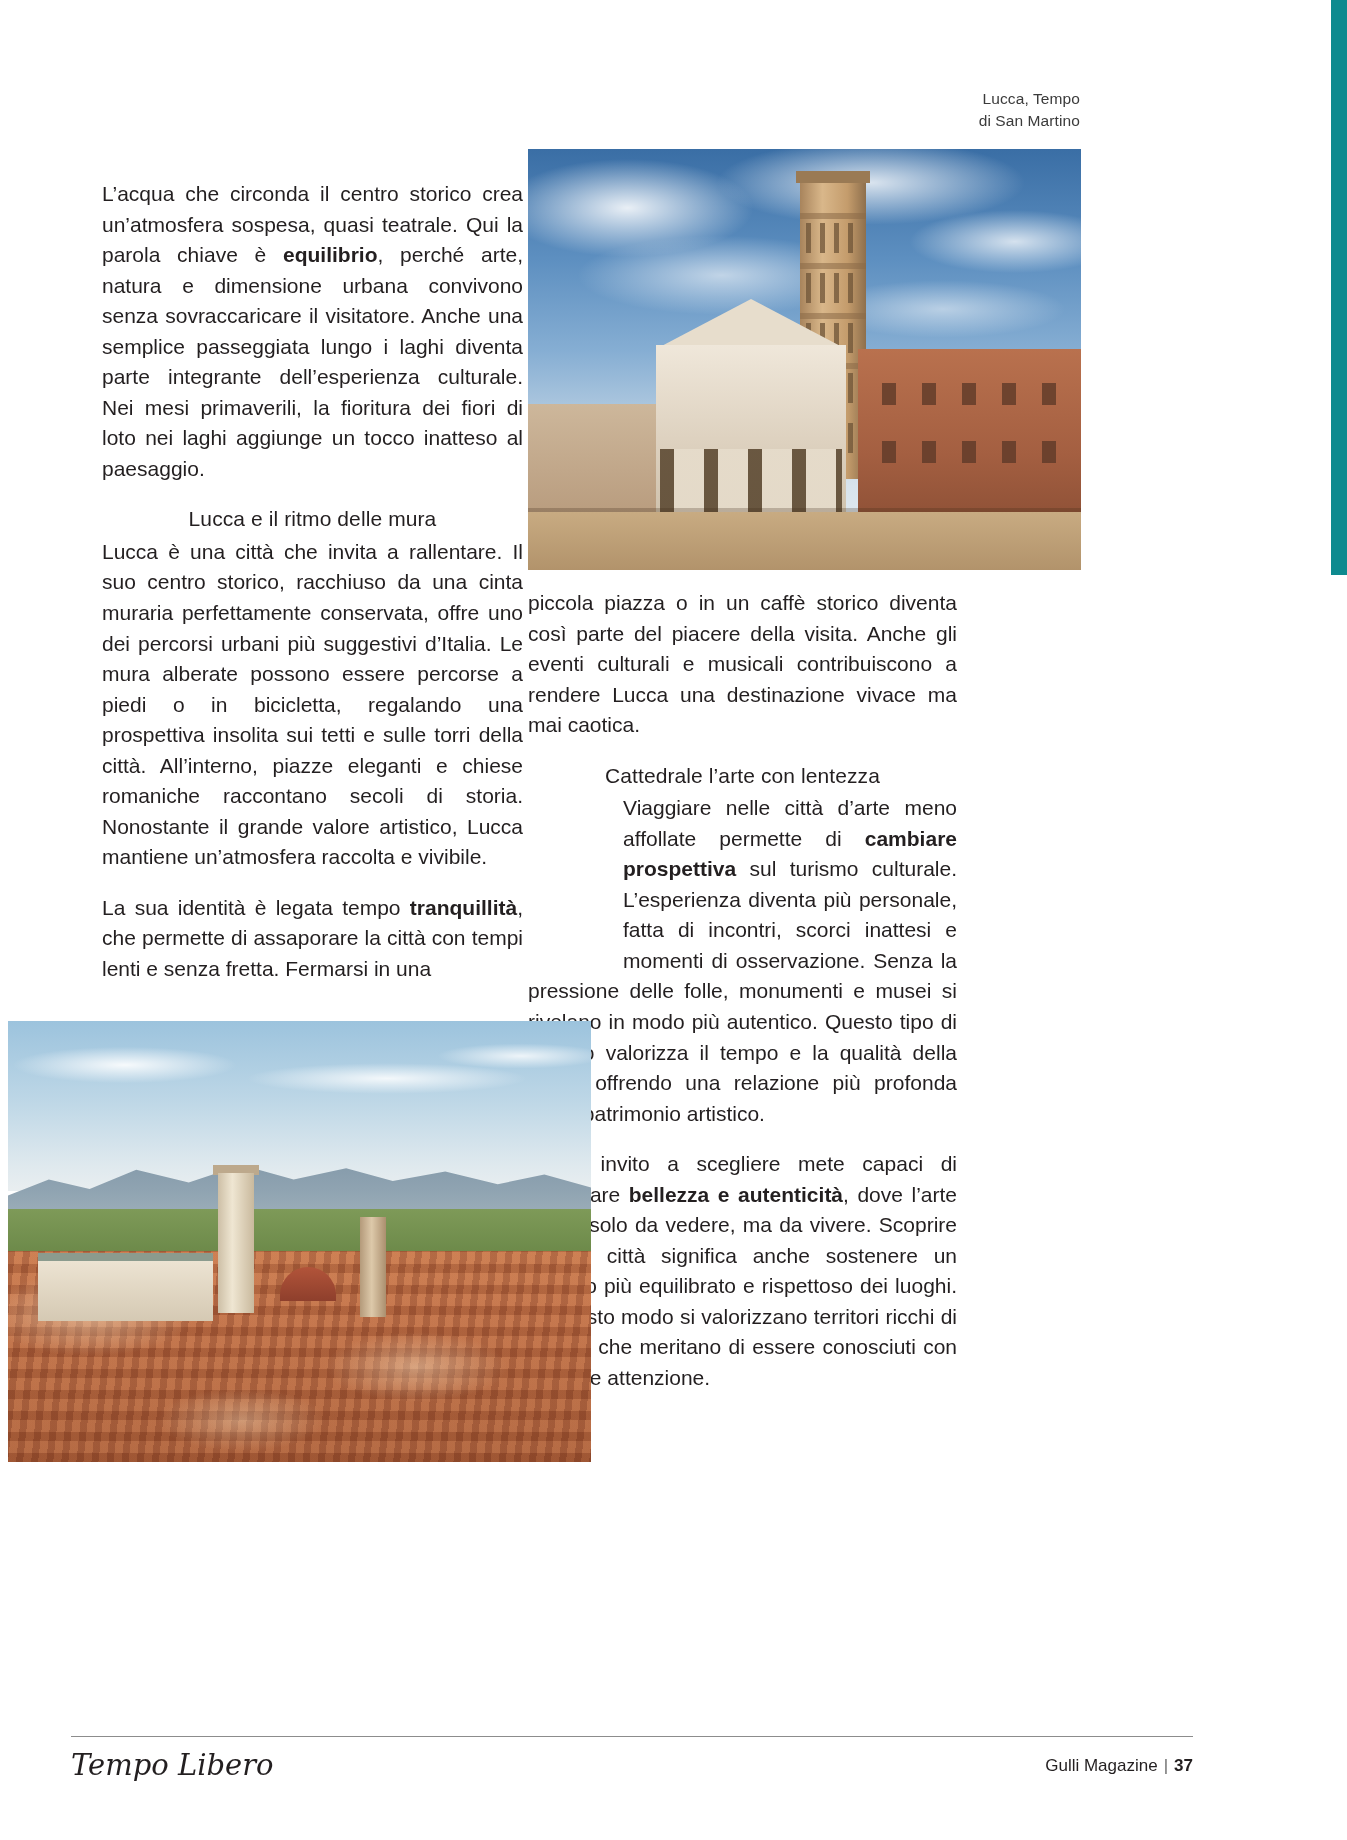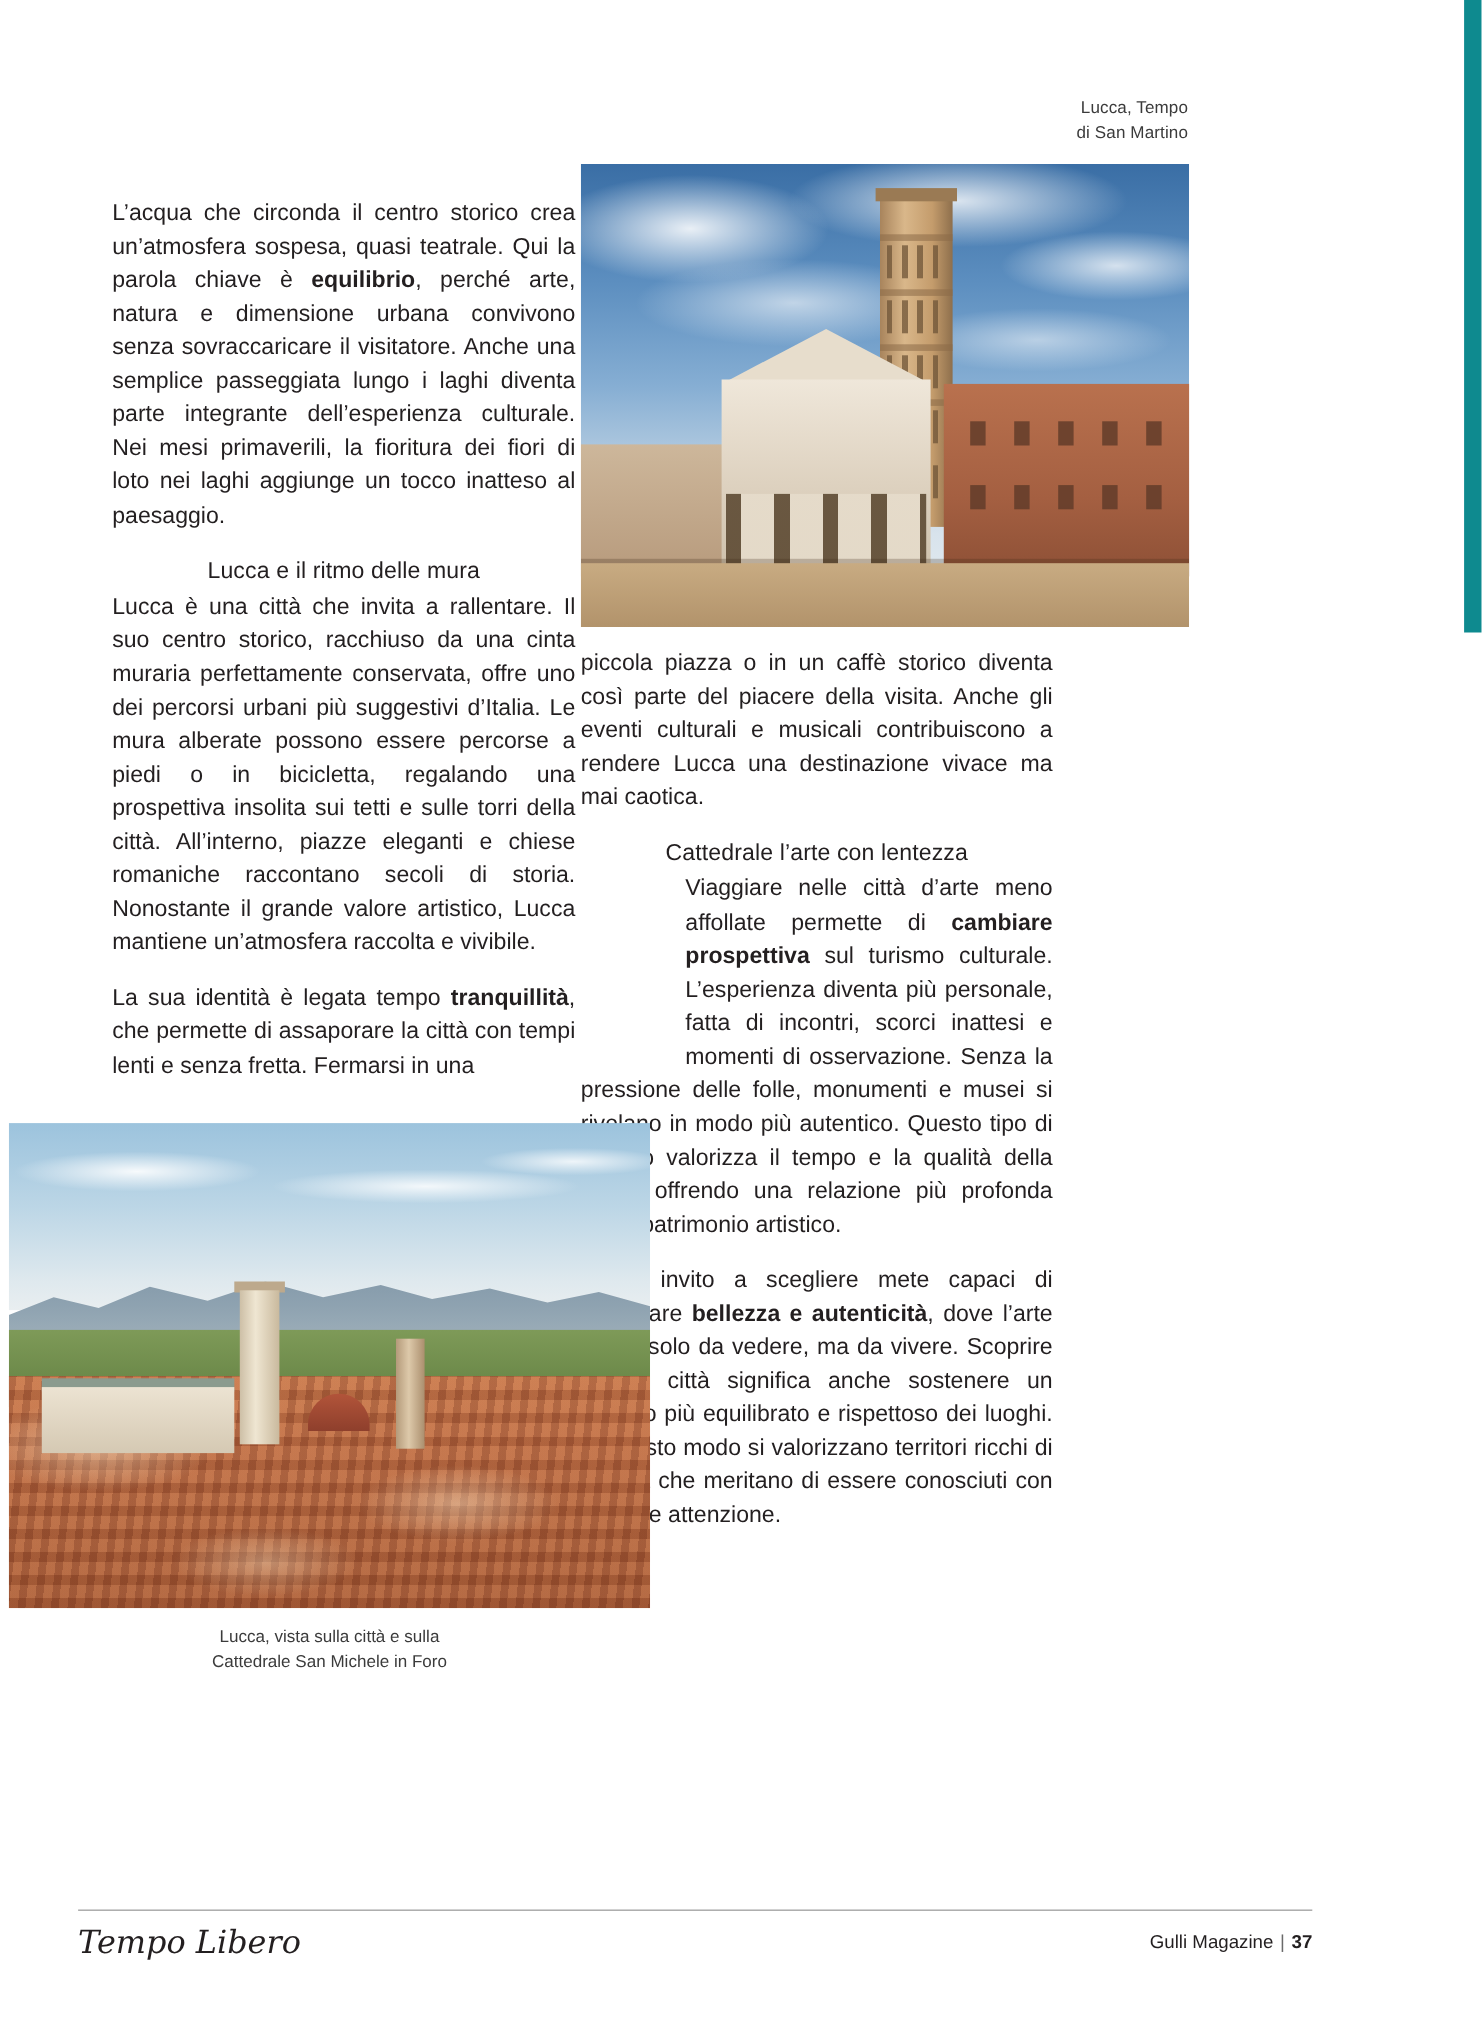--- a/index.html
+++ b/index.html
@@ -205,24 +205,20 @@
     <div class="rooftops"></div>
     <div class="roof-hilite"></div>
     <div class="church-roof"></div>
     <div class="church-block"></div>
     <div class="dome"></div>
     <div class="campanile-top"></div>
     <div class="campanile"></div>
     <div class="tower2"></div>
   </div>
 
-  <div class="bottom-caption">
-    <div>Lucca, vista sulla città e sulla</div>
-    <div>Cattedrale San Michele in Foro</div>
-  </div>
 
   <div class="footer-rule"></div>
   <div class="footer-left">Tempo Libero</div>
   <div class="footer-right">
     <span>Gulli Magazine</span><span class="pipe">|</span><span class="pg">37</span>
   </div>
 
 </div>
 
 </body></html>

